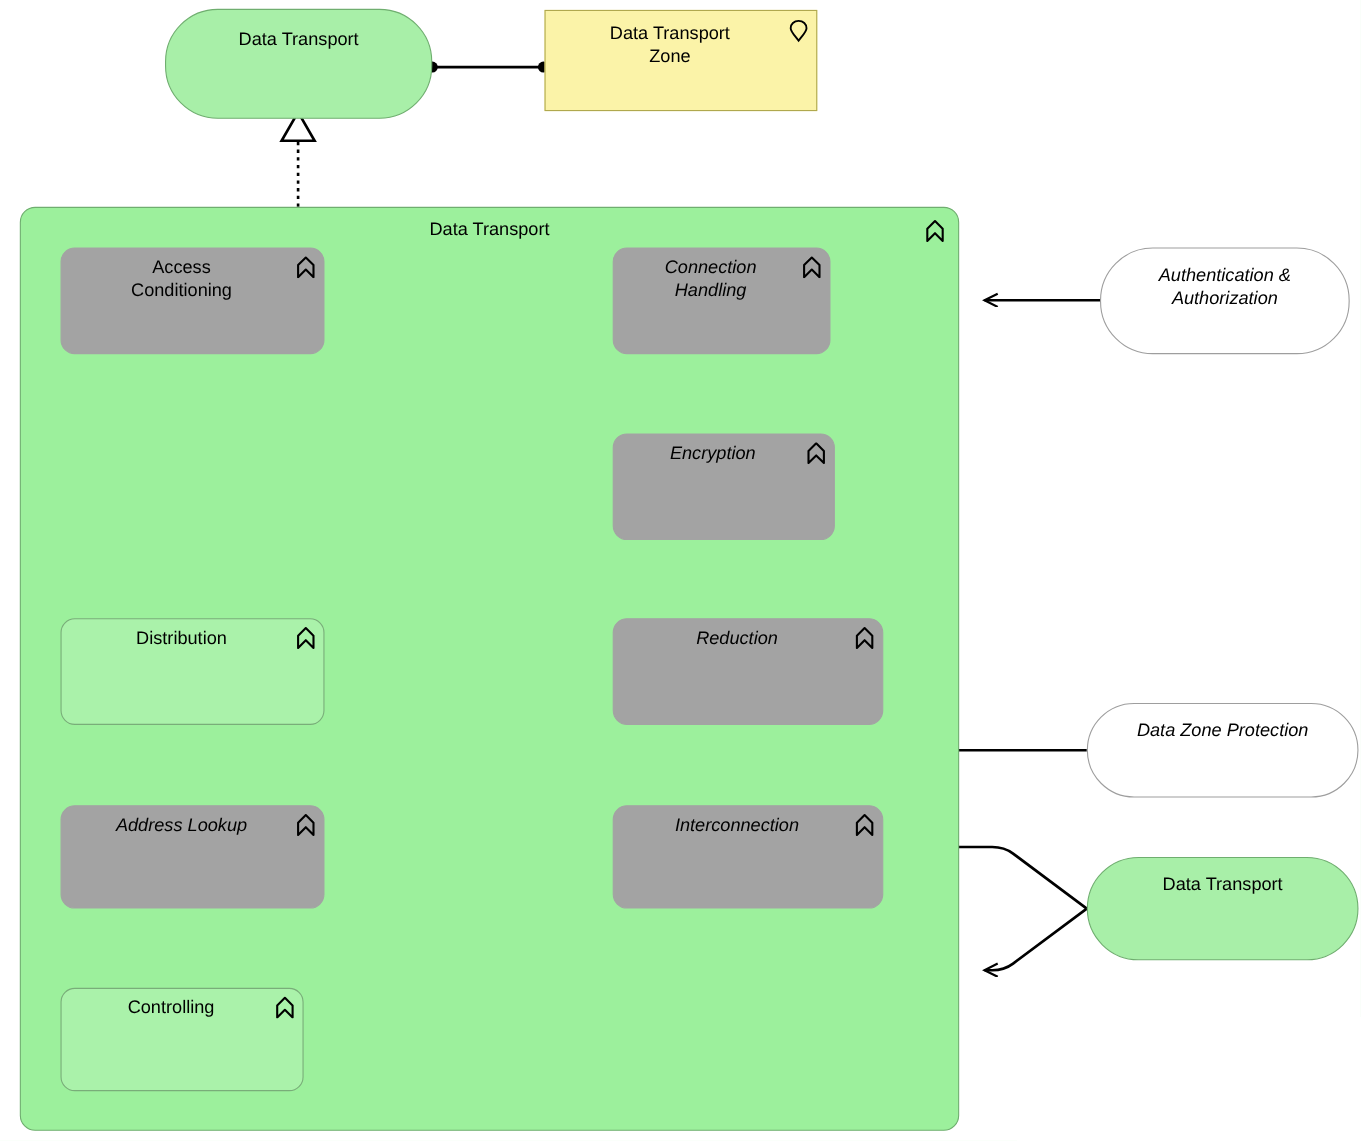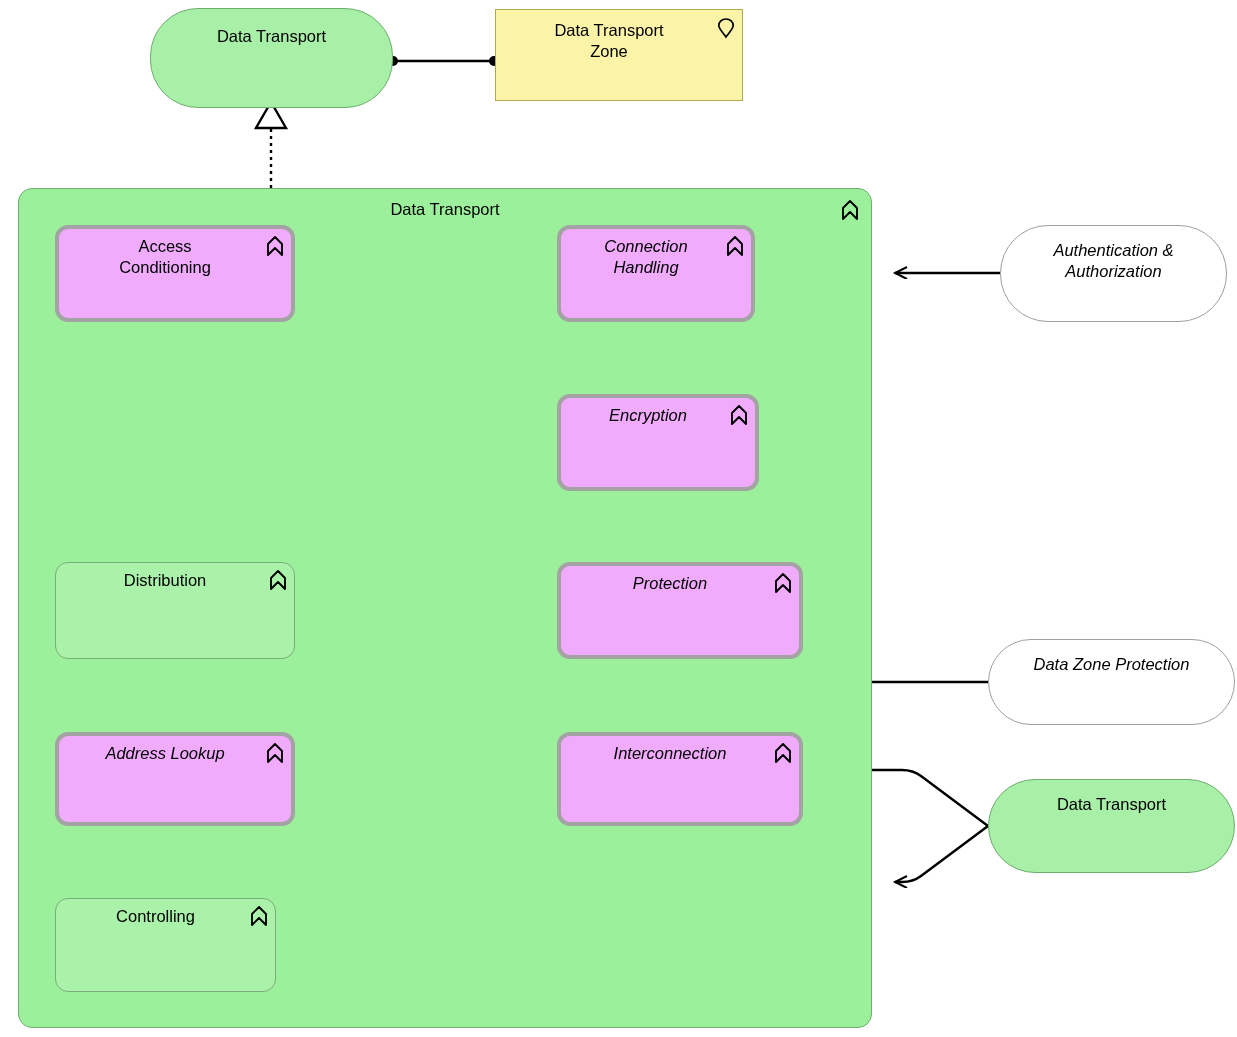--- a/index.html
+++ b/index.html
@@ -42,23 +42,23 @@
   .node.italic .label { font-style: italic; }
   .node .corner-icon {
     position: absolute;
     right: 7px;
     top: 7px;
     width: 18px;
     height: 20px;
   }
   
   .fn-box {
-    border: 4px solid #a3a3a3;
+    border: 1px solid #a3a3a3;
     border-radius: 13px;
-    background: #f0abfc;
+    background: #a3a3a3;
   }
   .fn-box.green-fill {
     background: #aaf2aa;
     border: 1px solid #79ad79;
   }
   .container-box {
     background: #9cf09c;
     border: 1px solid #6fae6f;
     border-radius: 14px;
   }
@@ -194,21 +194,21 @@
   <div class="node fn-box italic" style="left:557px; top:394px; width:202px; height:97px;">
     <span class="label">Encryption</span>
     <span class="corner-icon">
       <svg viewBox="0 0 18 20" width="18" height="20" xmlns="http://www.w3.org/2000/svg">
         <path d="M2,19 L2,8 L9,1 L16,8 L16,19 L9,12 Z" fill="none" stroke="#000" stroke-width="1.9" stroke-linejoin="round"></path>
       </svg>
     </span>
   </div>
 
   <div class="node fn-box italic" style="left:557px; top:562px; width:246px; height:97px;">
-    <span class="label">Protection</span>
+    <span class="label">Reduction</span>
     <span class="corner-icon">
       <svg viewBox="0 0 18 20" width="18" height="20" xmlns="http://www.w3.org/2000/svg">
         <path d="M2,19 L2,8 L9,1 L16,8 L16,19 L9,12 Z" fill="none" stroke="#000" stroke-width="1.9" stroke-linejoin="round"></path>
       </svg>
     </span>
   </div>
 
   <div class="node fn-box green-fill" style="left:55px; top:562px; width:240px; height:97px;padding-left:32px;">
     <span class="label">Distribution</span>
     <span class="corner-icon">

